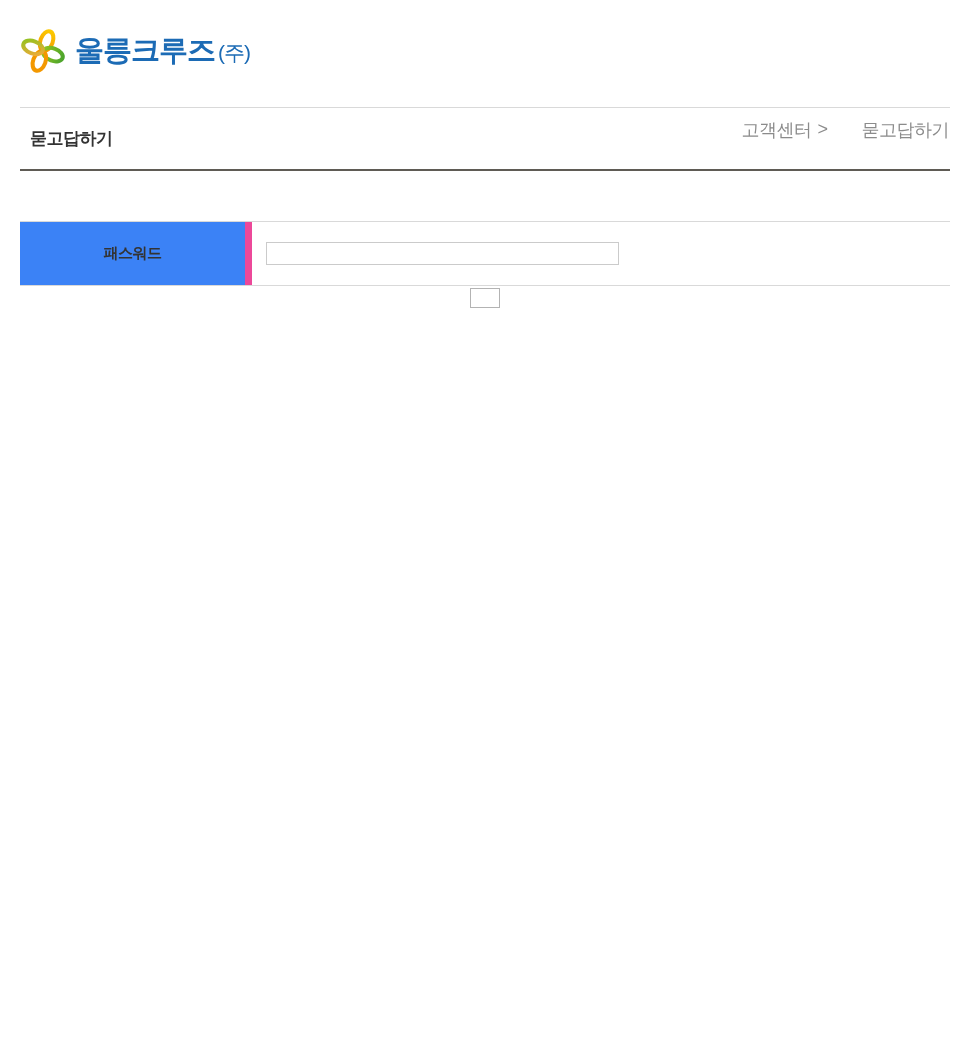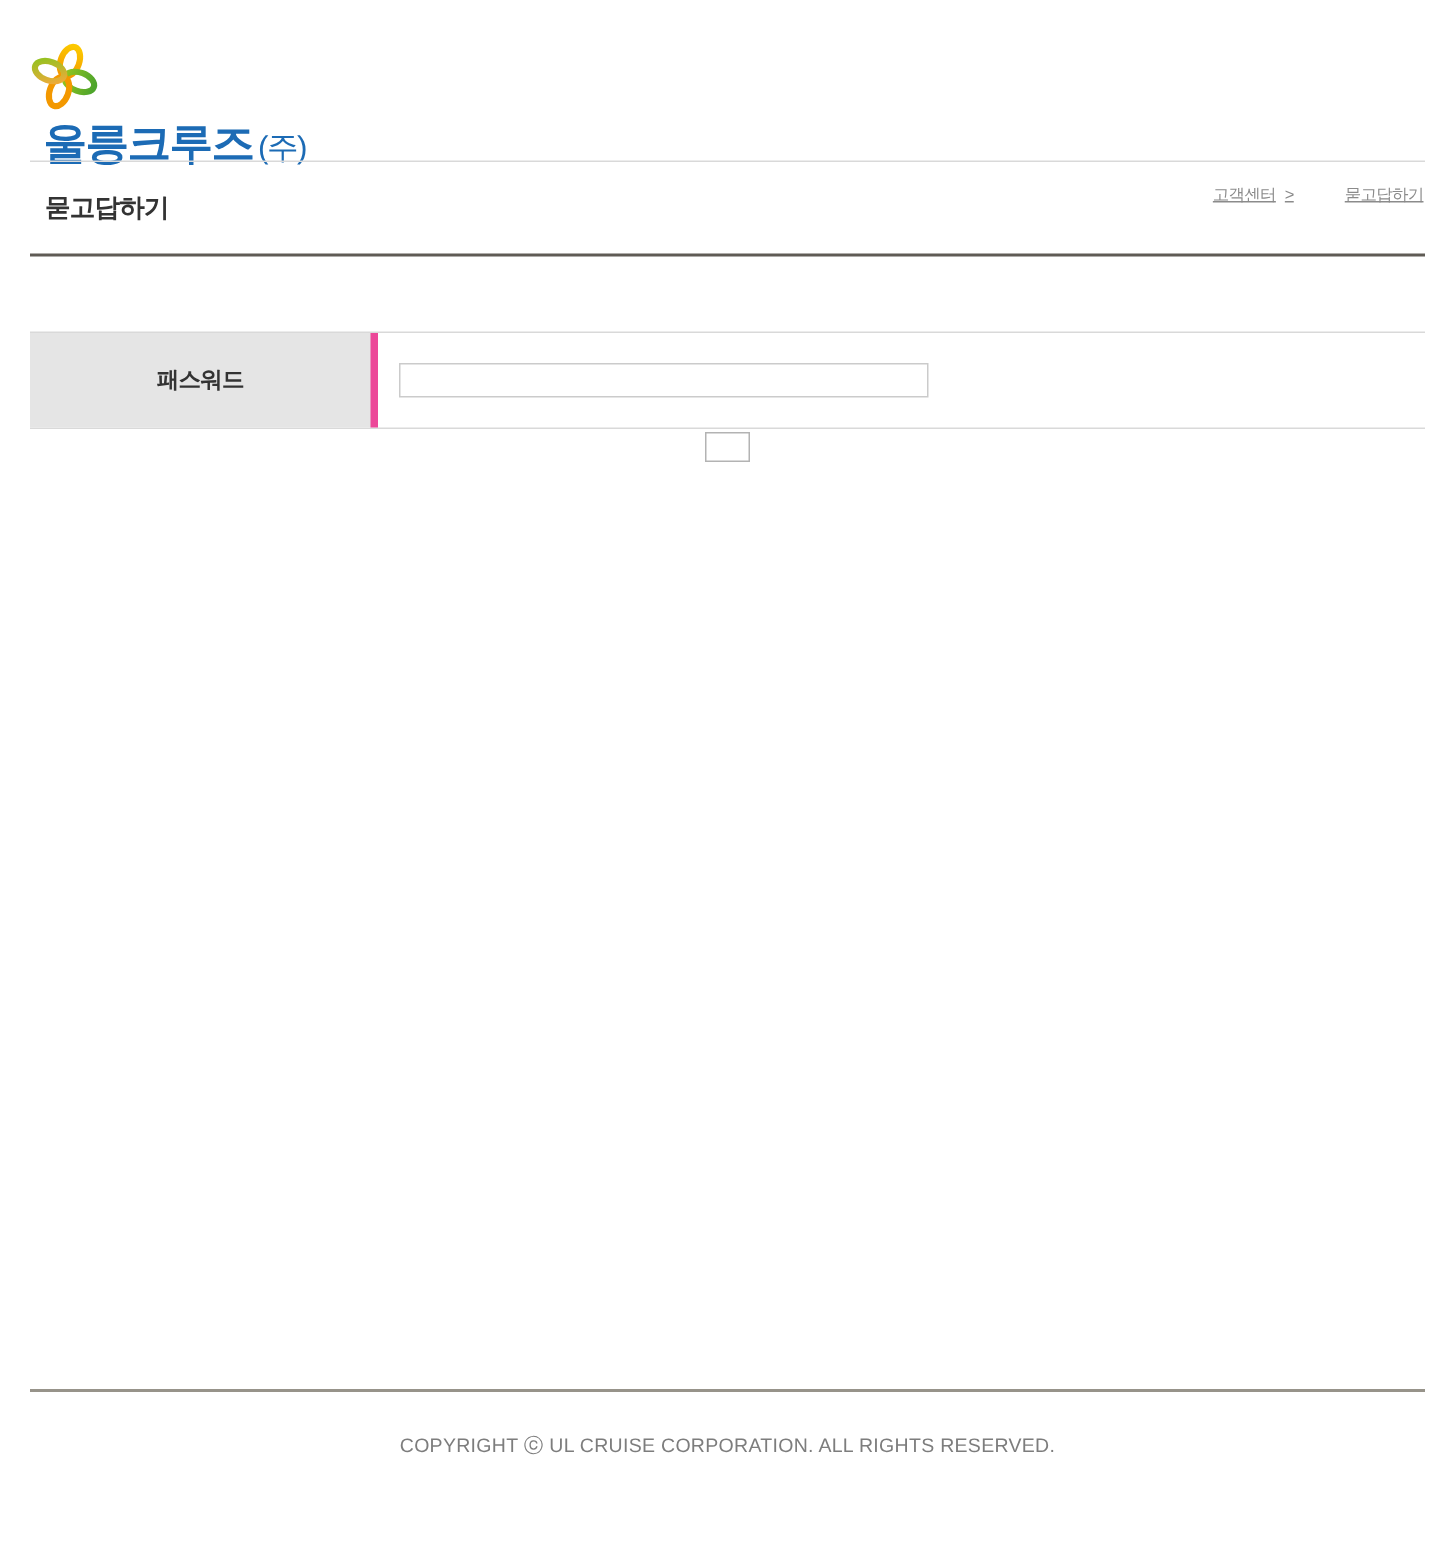--- a/index.html
+++ b/index.html
@@ -5,46 +5,46 @@
   * { margin:0; padding:0; box-sizing:border-box; }
   html,body { background:#ffffff; }
   body {
     width:970px; height:1042px; margin:0 auto; position:relative;
     font-family:"Liberation Sans","DejaVu Sans",sans-serif;
   }
   .wrap { width:930px; margin:0 20px; position:relative; }
 
   
   .header { padding-top:26px; height:76px; }
-  .logo { display:flex; align-items:flex-start; cursor:pointer; width:230px;flex-direction:column; }
+  .logo { display:flex; align-items:center; cursor:pointer; width:230px; }
   .logo-icon { width:46px; height:50px; display:block; }
   .logo-text { margin-left:9px; white-space:nowrap; }
   .logo-name { font-size:29px; font-weight:bold; color:#1c6bb5; letter-spacing:-1px; }
   .logo-suffix { font-size:21px; color:#1c6bb5; margin-left:3px; letter-spacing:-1px; }
 
   
   .title-bar {
     margin-top:31px; height:64px;
     border-top:1px solid #d9d9d9; border-bottom:2px solid #5f5b55;
     display:flex; align-items:center; position:relative;
   }
   .page-title { padding-left:10px; font-size:17px; font-weight:bold; color:#333333; letter-spacing:-0.5px; }
-  .breadcrumb { position:absolute; right:1px; top:0; height:43px; display:flex; align-items:center; font-size:11px; color:#8b8b8b; letter-spacing:-0.5px;text-decoration:underline; }
+  .breadcrumb { position:absolute; right:1px; top:0; height:43px; display:flex; align-items:center; font-size:18px; color:#8b8b8b; letter-spacing:-0.5px; }
   .breadcrumb a { color:#8b8b8b; text-decoration:none; cursor:pointer; }
   .breadcrumb .sep { margin:0 4px 0 6px; }
   .breadcrumb .current { margin-left:30px; }
 
   
   .form-table {
     margin-top:50px; width:930px;
     border-top:1px solid #d9d9d9; border-bottom:1px solid #d9d9d9;
     display:flex; height:65px;
   }
   .form-th {
-    width:232px; background:#e5e5e5; border-right:5px solid #ec4899;
+    width:232px; background:#3b82f6; border-right:7px solid #ec4899;
     display:flex; align-items:center; justify-content:center;
     font-size:15px; font-weight:bold; color:#333333; letter-spacing:-0.5px;
   }
   .form-td { flex:1; display:flex; align-items:center; padding-left:14px; }
   .password-input {
     width:353px; height:23px; border:1px solid #cbcbcb; background:#ffffff;
     font-size:13px; padding:0 4px; outline:none;
   }
 
   
@@ -114,17 +114,14 @@
       <input class="password-input" type="password" value="" style="">
     </div>
   </div>
 
   <div class="btn-row">
     <button class="mini-button"></button>
   </div>
 
   <div class="main-spacer"></div>
 
-  <div class="footer">
-    <p class="copyright">COPYRIGHT ⓒ UL CRUISE CORPORATION. ALL RIGHTS RESERVED.</p>
-  </div>
 
 </div>
 
 </body></html>

